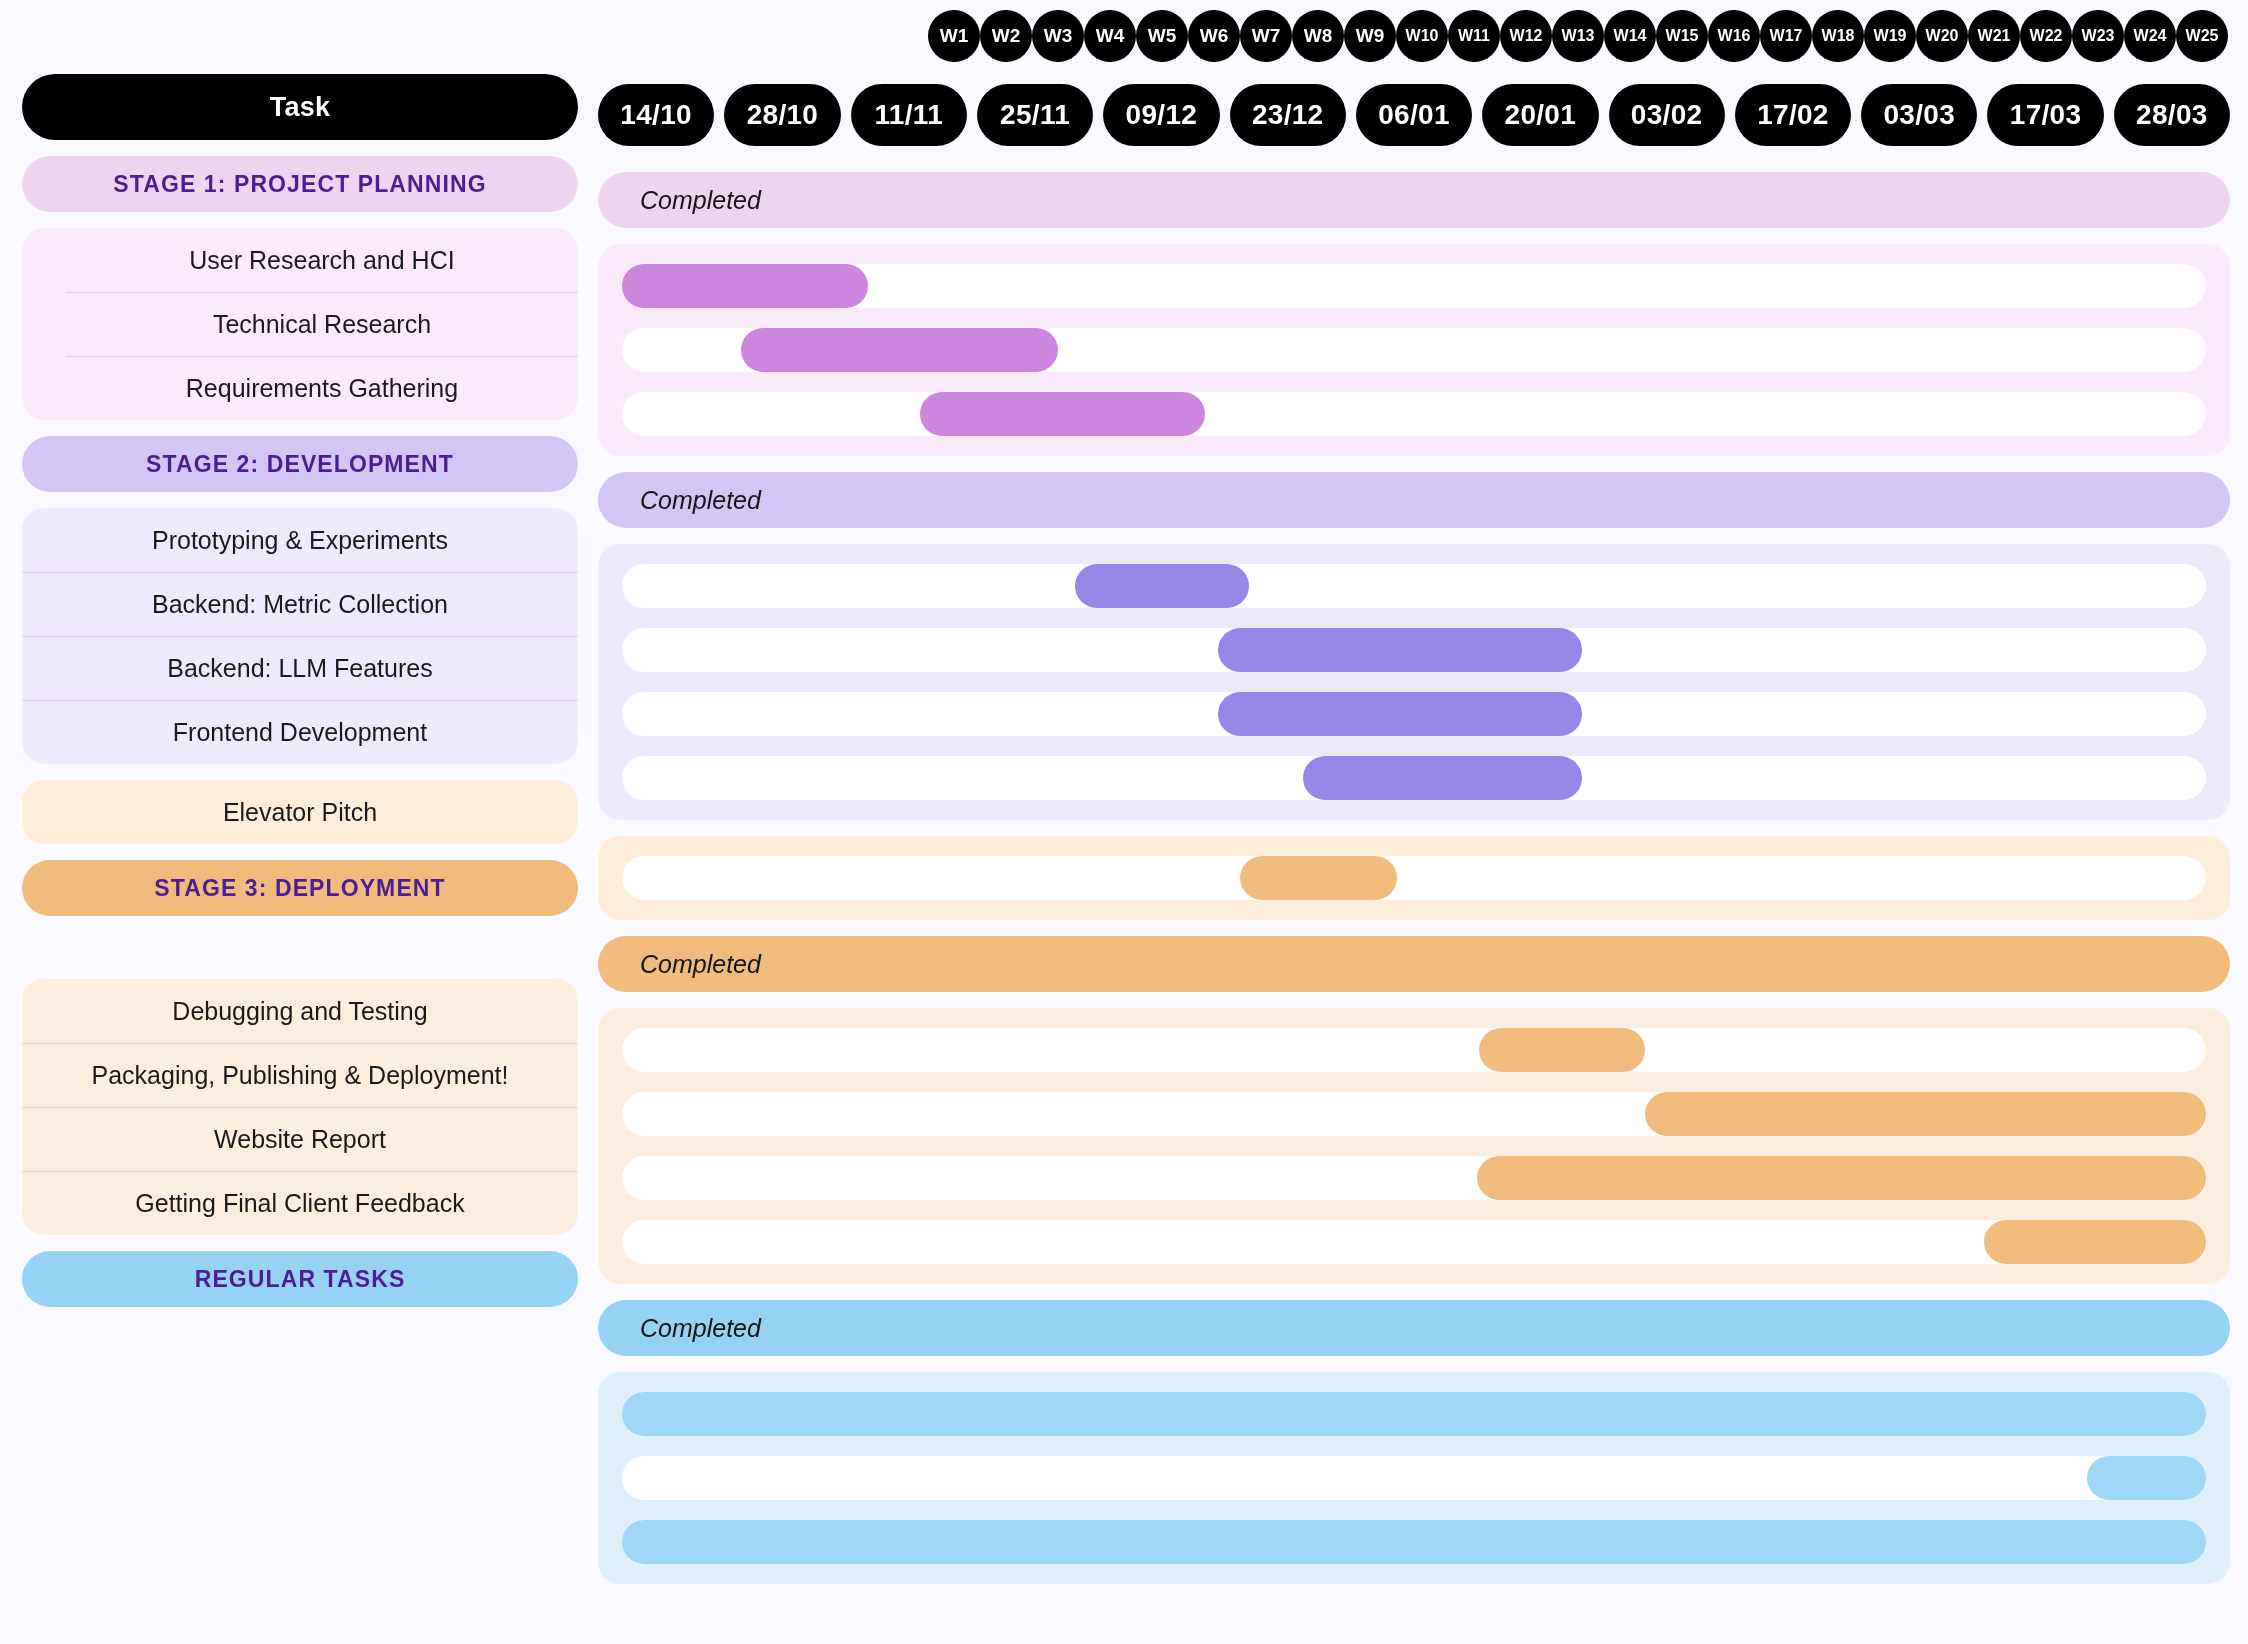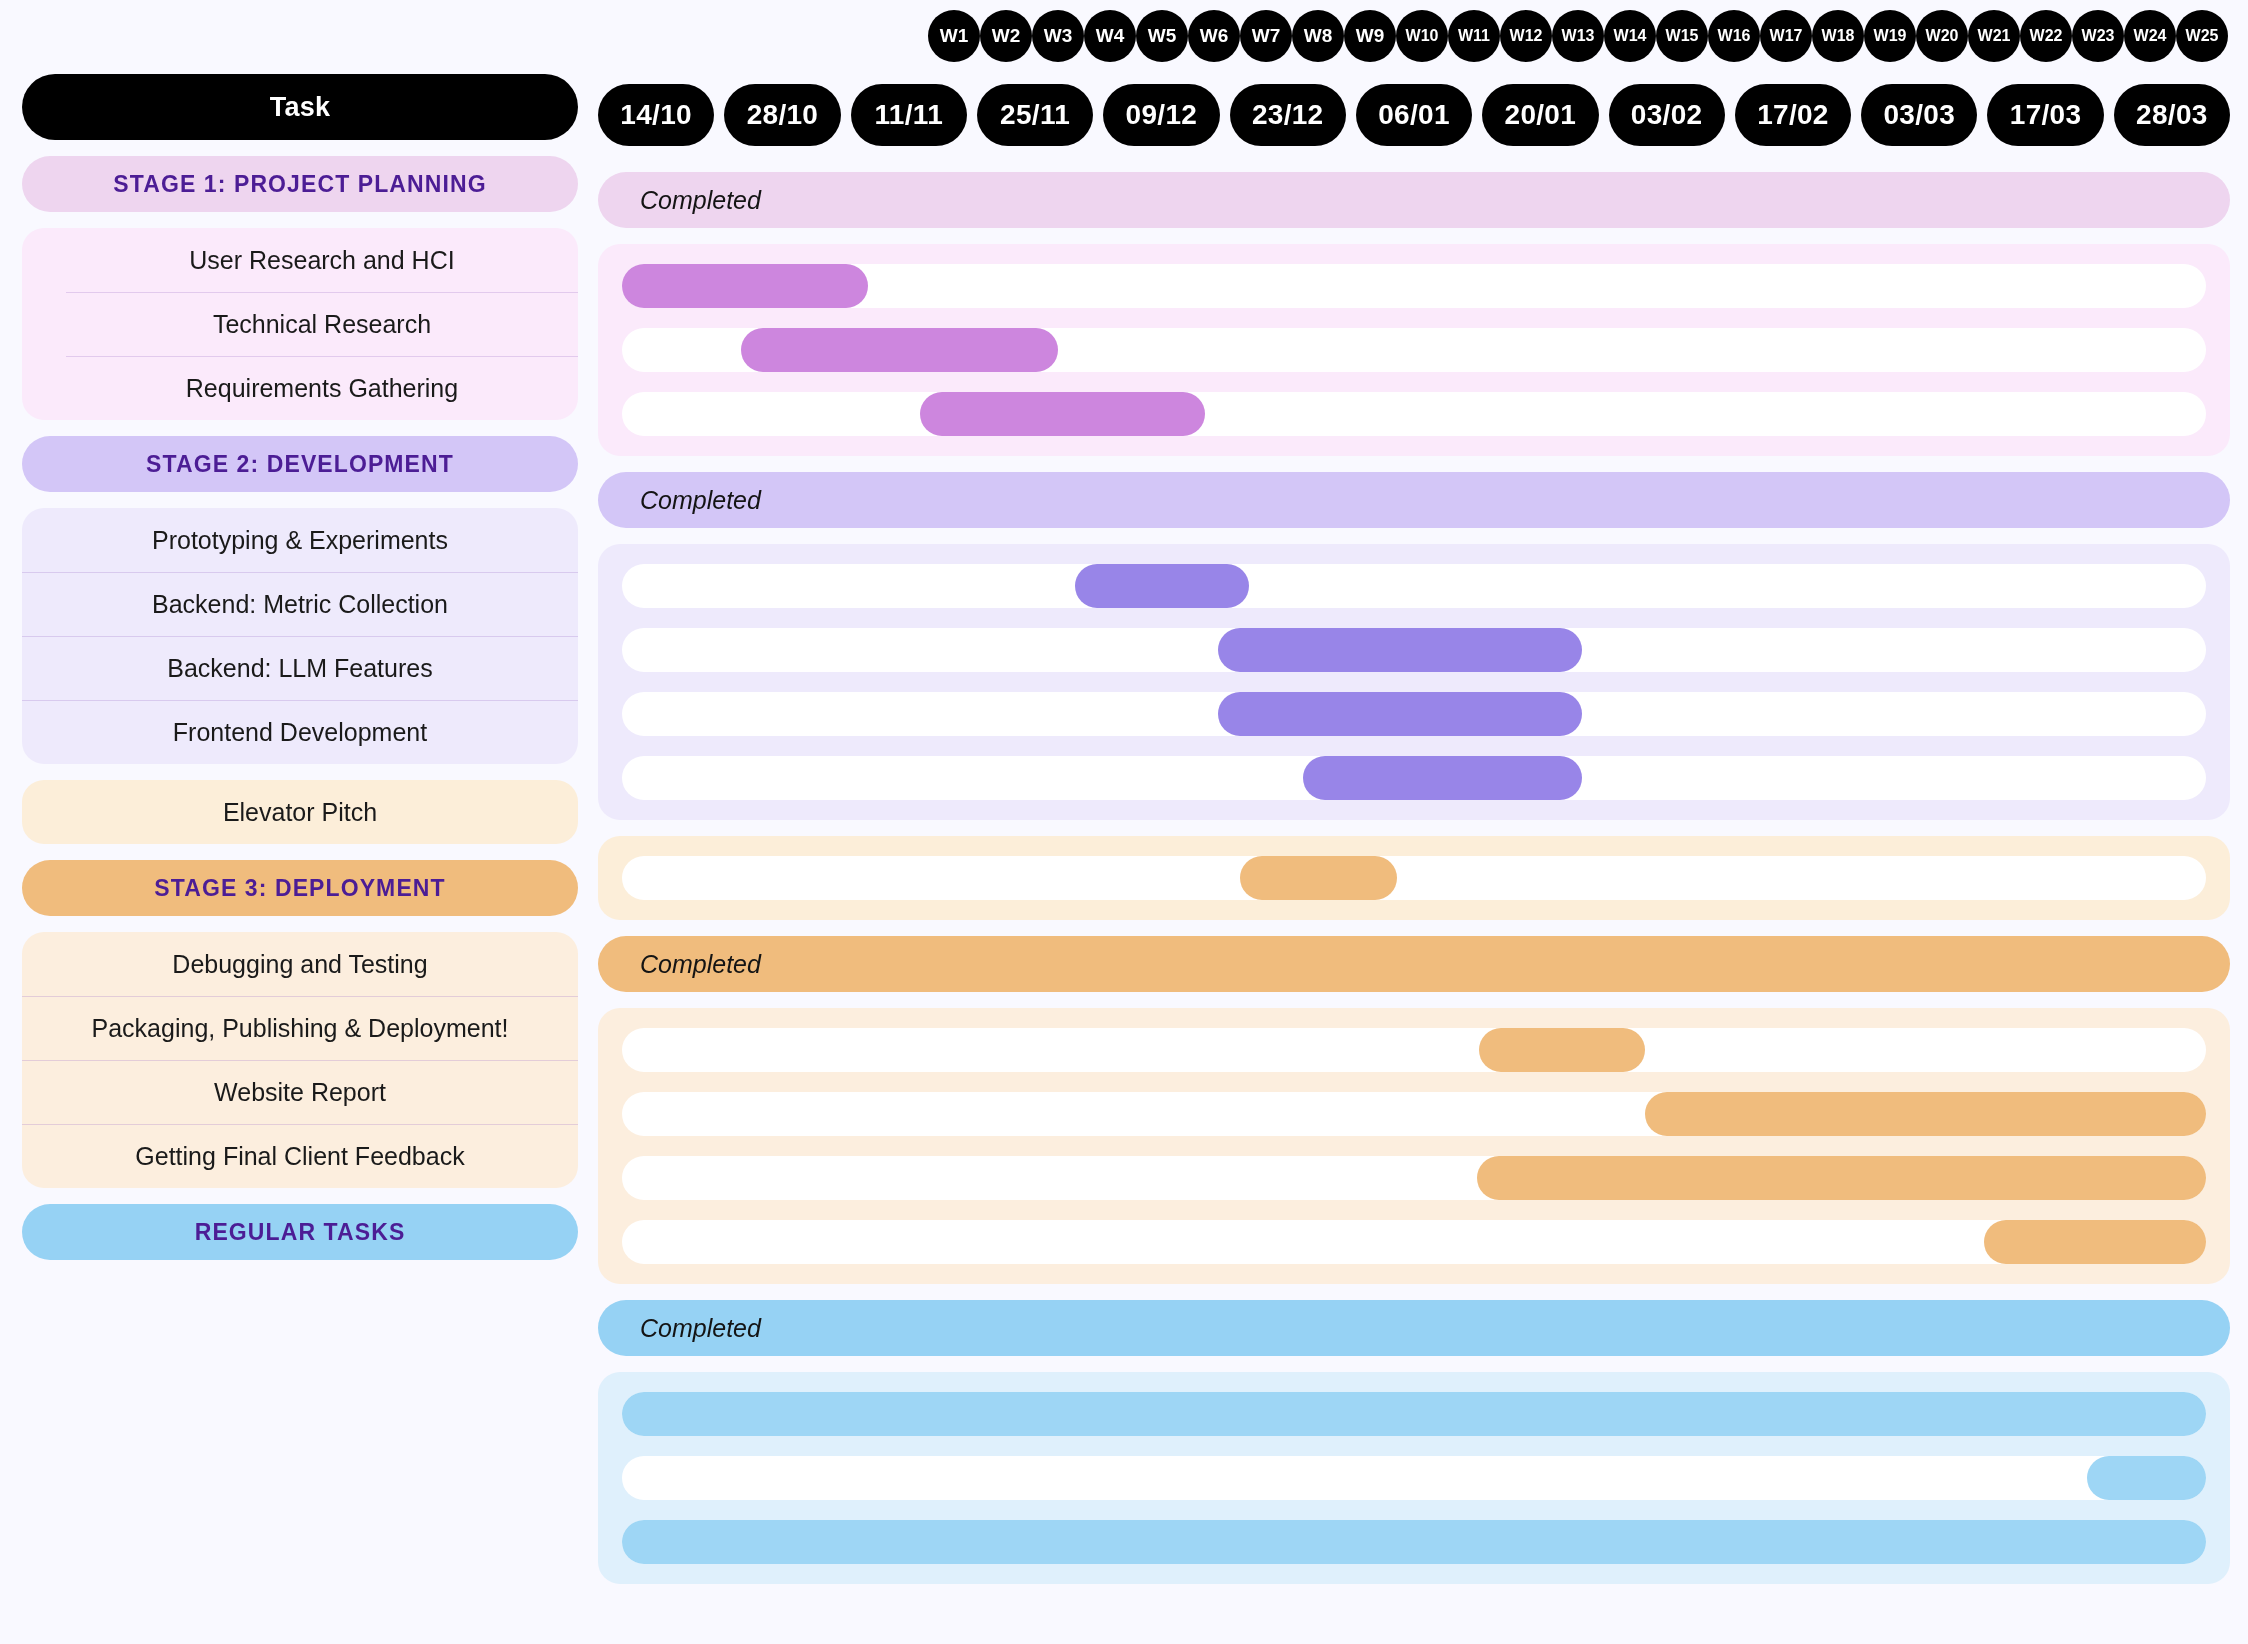--- a/index.html
+++ b/index.html
@@ -179,21 +179,21 @@
           <div class="task-row">Backend: LLM Features</div>
           <div class="task-row">Frontend Development</div>
         </div>
         <div style="height: 16px;"></div>
         <div class="task-group" style="background: rgb(252, 238, 217);">
           <div class="task-row">Elevator Pitch</div>
         </div>
         <div style="height: 16px;"></div>
         <div class="stage-pill" style="background: rgb(240, 188, 125);">STAGE 3: DEPLOYMENT</div>
         <div style="height: 16px;"></div>
-        <div class="task-group" style="background: rgb(252, 238, 222);">
+        <div class="task-group" style="background: rgb(252, 238, 222); margin-top: 47px;">
           <div class="task-row">Debugging and Testing</div>
           <div class="task-row">Packaging, Publishing &amp; Deployment!</div>
           <div class="task-row">Website Report</div>
           <div class="task-row">Getting Final Client Feedback</div>
         </div>
         <div style="height: 16px;"></div>
         <div class="stage-pill" style="background: rgb(150, 210, 244);">REGULAR TASKS</div>
         <div style="height: 16px;"></div>
       </div>
   </div>

